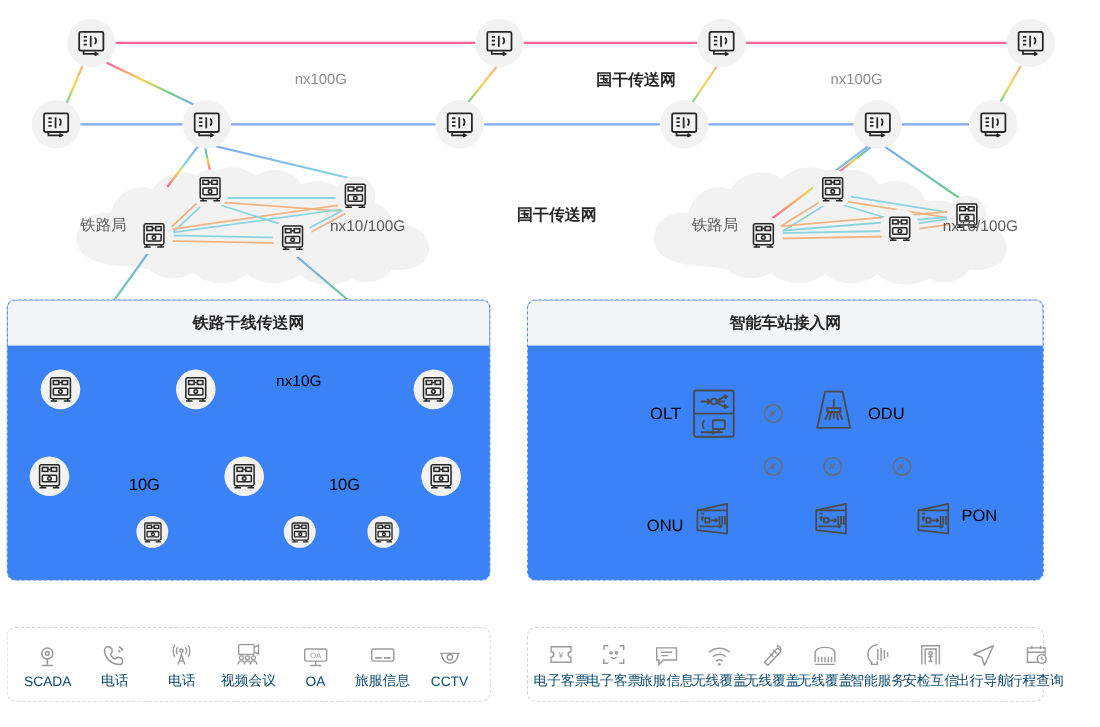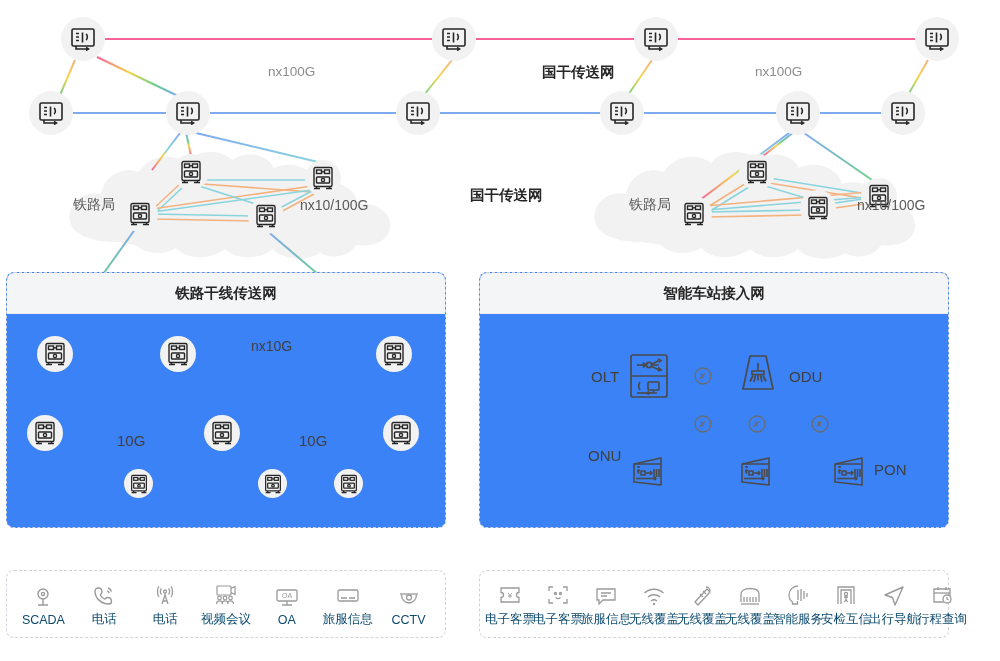--- a/index.html
+++ b/index.html
@@ -17,21 +17,21 @@
     background:#f2f2f2;
     display:flex;align-items:center;justify-content:center;
     box-sizing:border-box;
   }
   .node.plain{background:transparent;}
   .node svg{display:block;}
 
   
   .lbl{position:absolute;white-space:nowrap;color:#8c8c8c;font-size:13.5px;}
   .lbl.bold{color:#262626;font-weight:bold;font-size:14.5px;}
-  .lbl.dark{color:#404040;}
+  .lbl.dark{color:#000000;}
   .lbl.tag{color:#595959;font-size:14px;}
 
   
   .panel{
     position:absolute;box-sizing:border-box;
     border:1px dashed #d0d3dc;border-radius:8px;background:#3b82f6;
     overflow:hidden;
   }
   .panel-head{
     height:40px;background:#f4f5f7;
@@ -683,21 +683,21 @@
           <path d="M9 17.5c-1-1.2-1-3 0-4"></path>
           <rect x="11" y="15" width="4" height="4"></rect>
           <path d="M16 17h6"></path>
           <path d="M20 15.2l2 1.8-2 1.8"></path>
           <path d="M24 13v8M26.5 13v8M29 13v8"></path>
           <path d="M6 22.5h20"></path>
           <path d="M24 21l2 1.5-2 1.5"></path>
         </g>
       </svg>
   </div>
-  <div class="lbl dark" style="left:588px;top:447px;font-size:15px;">ONU</div>
+  <div class="lbl dark" style="left:588px;top:470px;font-size:15px;">ONU</div>
 
   <div class="node plain" style="left:737px;top:455px;width:40px;height:36px;">
     <svg width="38" height="34" viewBox="0 0 38 34">
         <g fill="none" stroke="#4a4a4a" stroke-width="1.6" stroke-linejoin="round">
           <path d="M4 8 L31 2 L31 29 L4 26 Z"></path>
           <path d="M4 8 L31 8M7 11h3M7 14.5h3"></path>
           <path d="M9 17.5c-1-1.2-1-3 0-4"></path>
           <rect x="11" y="15" width="4" height="4"></rect>
           <path d="M16 17h6"></path>
           <path d="M20 15.2l2 1.8-2 1.8"></path>

